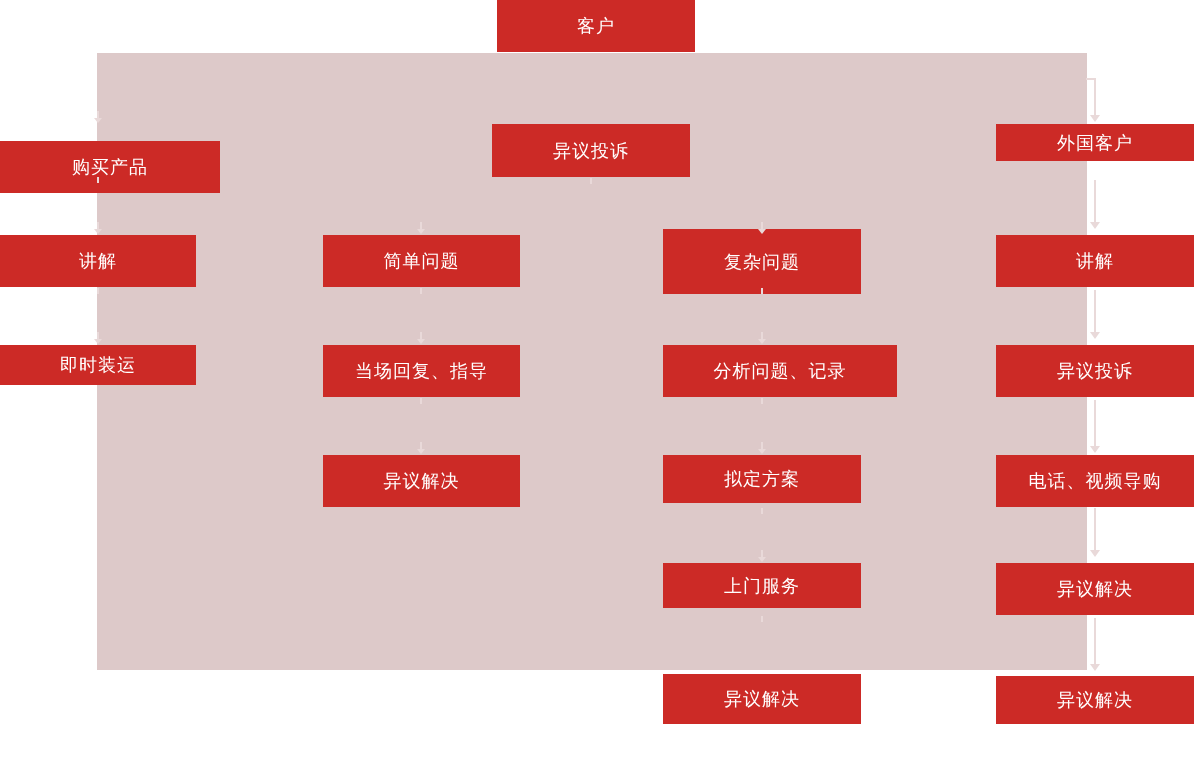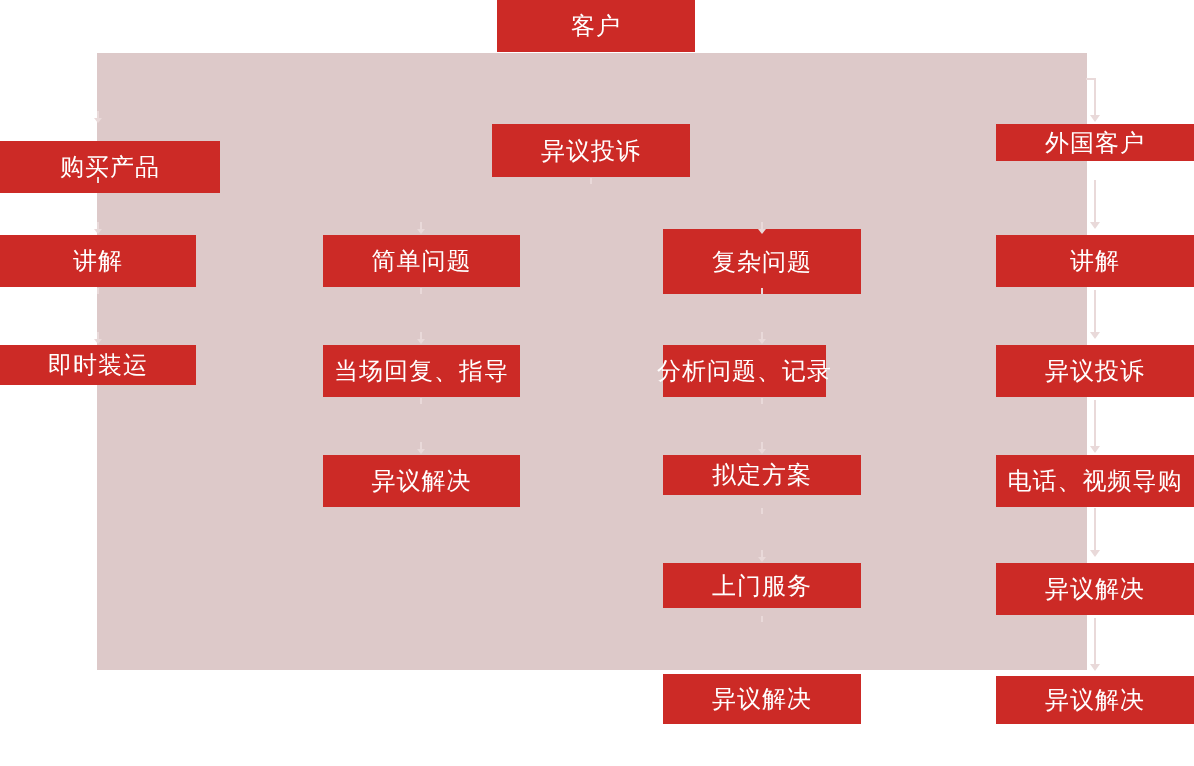--- a/index.html
+++ b/index.html
@@ -19,21 +19,21 @@
   .bg-panel{
     position:absolute;
     left:97px;top:53px;width:990px;height:617px;
     background:var(--panel);
   }
   .node{
     position:absolute;
     background:var(--red);
     color:var(--text);
     display:flex;align-items:center;justify-content:center;
-    font-size:24px;
+    font-size:18px;
     letter-spacing:1px;
     white-space:nowrap;
   }
   
   .conn-v{
     position:absolute;width:2px;background:var(--conn);
   }
   .conn-v::after{
     content:'';position:absolute;bottom:-7px;left:-4px;
     border-left:5px solid transparent;border-right:5px solid transparent;
@@ -69,22 +69,22 @@
   <div class="node" style="left:0;top:235px;width:196px;height:52px">讲解</div>
   <div class="node" style="left:0;top:345px;width:196px;height:40px">即时装运</div>
 
   <div class="node" style="left:323px;top:235px;width:197px;height:52px">简单问题</div>
   <div class="node" style="left:323px;top:345px;width:197px;height:52px">当场回复、指导</div>
   <div class="node" style="left:323px;top:455px;width:197px;height:52px">异议解决</div>
 
   <div class="node" style="left:492px;top:124px;width:198px;height:53px">异议投诉</div>
 
   <div class="node" style="left:663px;top:229px;width:198px;height:65px">复杂问题</div>
-  <div class="node" style="left:663px;top:345px;width:163px;height:52px">分析问题、记录</div>
-  <div class="node" style="left:663px;top:455px;width:198px;height:40px">拟定方案</div>
+  <div class="node" style="left:663px;top:345px;width:234px;height:52px">分析问题、记录</div>
+  <div class="node" style="left:663px;top:455px;width:198px;height:48px">拟定方案</div>
   <div class="node" style="left:663px;top:563px;width:198px;height:45px">上门服务</div>
   <div class="node" style="left:663px;top:674px;width:198px;height:50px">异议解决</div>
 
   <div class="node" style="left:996px;top:124px;width:198px;height:37px">外国客户</div>
   <div class="node" style="left:996px;top:235px;width:198px;height:52px">讲解</div>
   <div class="node" style="left:996px;top:345px;width:198px;height:52px">异议投诉</div>
   <div class="node" style="left:996px;top:455px;width:198px;height:52px">电话、视频导购</div>
   <div class="node" style="left:996px;top:563px;width:198px;height:52px">异议解决</div>
   <div class="node" style="left:996px;top:676px;width:198px;height:48px">异议解决</div>
 

